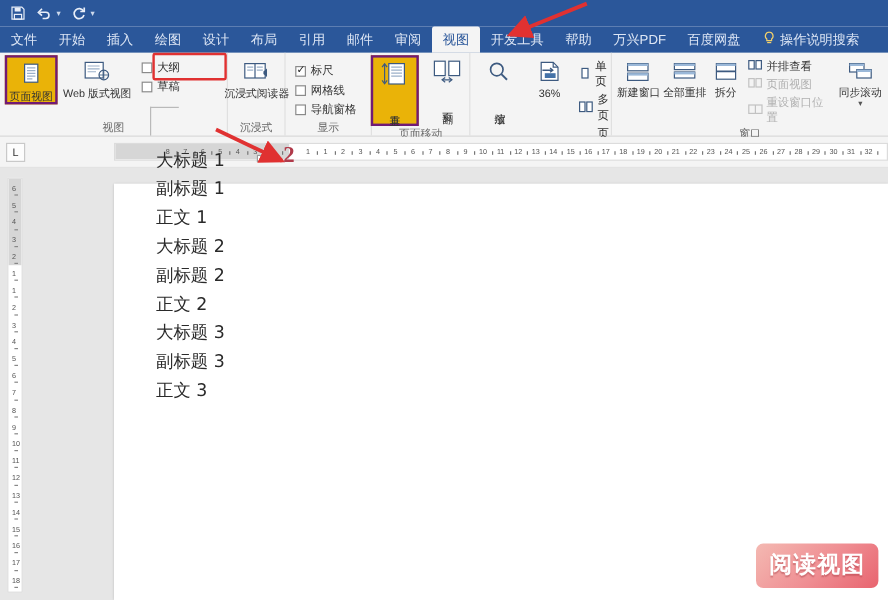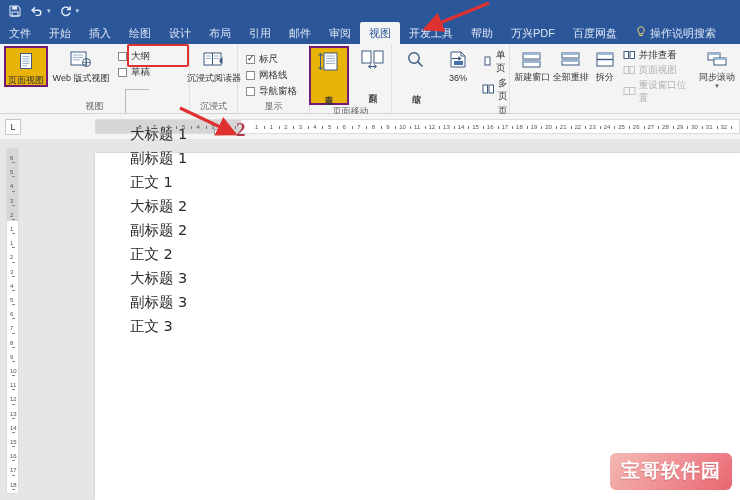--- a/index.html
+++ b/index.html
@@ -482,20 +482,21 @@
               <rect x="3" y="2" width="12" height="7" fill="#fff" stroke="#3d5a80" stroke-width="1"></rect>
               <rect x="3" y="2" width="12" height="2" fill="#9bb8d8"></rect>
               <rect x="9" y="7" width="12" height="7" fill="#fff" stroke="#3d5a80" stroke-width="1"></rect>
               <rect x="9" y="7" width="12" height="2" fill="#9bb8d8"></rect>
             </svg>
           </span>
           <span class="lbl">同步滚动</span>
           <span class="caret" style="color:#555;margin:0">▾</span>
         </div>
       </div>
+      <div class="group-label">窗口</div>
     </div>
   </div>
 
   <div class="rulerbar">
     <div class="tabsel">L</div>
   </div>
   <div class="hruler">
     <div class="margin" style="left:0; width:145px"></div>
     <div class="ticks" id="hticks">
         <span class="tk" style="left: 43.8px;">8</span>
@@ -663,15 +664,15 @@
       </marker>
     </defs>
 
     <path d="M489,3 L425,29" stroke="#e03131" stroke-width="3.2" fill="none" marker-end="url(#ah)"></path>
 
     <path d="M180,108 L235,134" stroke="#e03131" stroke-width="3.2" fill="none" marker-end="url(#ah)"></path>
   </svg>
 
   <div class="redlabel">2</div>
 
-  <div class="watermark">宝哥软件园</div>
+  <div class="watermark">阅读视图</div>
 
 </div>
 
 </body></html>

